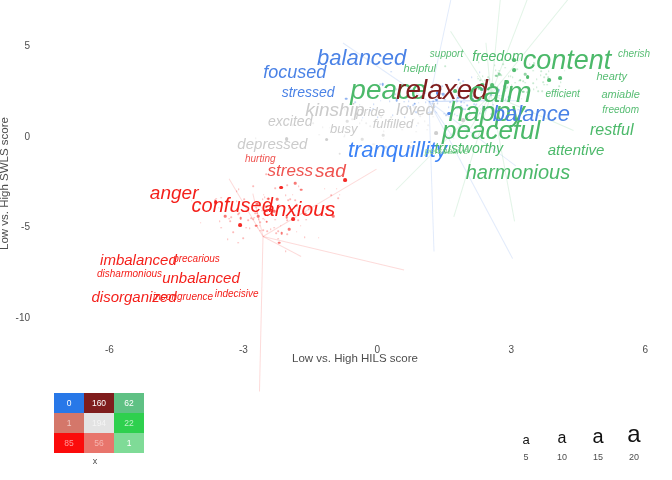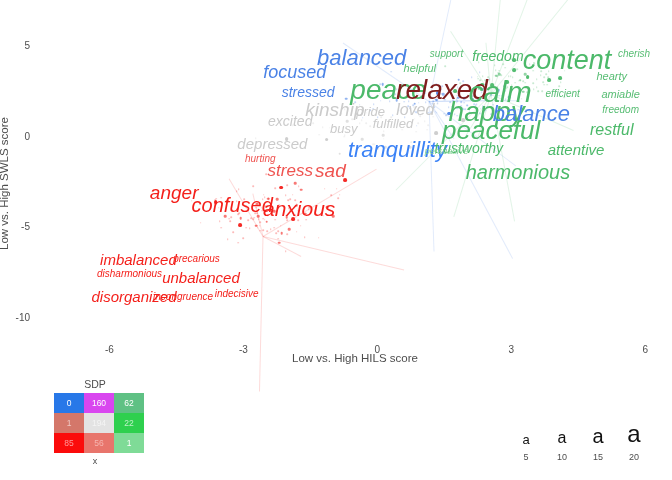--- a/index.html
+++ b/index.html
@@ -609,25 +609,24 @@
       <div class="xtick" style="left: 496.268px;">3</div>
       <div class="xtick" style="left: 630.211px;">6</div>
     </div>
 
   <div class="ylab">
     <span>Low vs. High SWLS score</span>
   </div>
   <div class="xlab">Low vs. High HILS score</div>
 
   <div class="sdp-wrap">
-    <div class="sdp-title">SDP</div>
     <div class="sdp-ylab">y</div>
     <div class="sdp-grid" id="sdpgrid">
         <div class="sdp-cell" style="background: rgb(40, 120, 232); color: rgb(255, 255, 255);">0</div>
-        <div class="sdp-cell" style="background: #d946ef; color: rgb(255, 255, 255);">160</div>
+        <div class="sdp-cell" style="background: #7f1d1d; color: rgb(255, 255, 255);">160</div>
         <div class="sdp-cell" style="background: rgb(95, 193, 132); color: rgb(255, 255, 255);">62</div>
         <div class="sdp-cell" style="background: rgb(212, 119, 106); color: rgb(240, 200, 194);">1</div>
         <div class="sdp-cell" style="background: rgb(227, 227, 227); color: rgb(244, 244, 244);">194</div>
         <div class="sdp-cell" style="background: rgb(46, 208, 78); color: rgb(189, 240, 198);">22</div>
         <div class="sdp-cell" style="background: rgb(251, 11, 11); color: rgb(255, 155, 155);">85</div>
         <div class="sdp-cell" style="background: rgb(232, 117, 108); color: rgb(246, 181, 176);">56</div>
         <div class="sdp-cell" style="background: rgb(127, 219, 151); color: rgb(255, 255, 255);">1</div>
       </div>
     <div class="sdp-xlab">x</div>
   </div>

